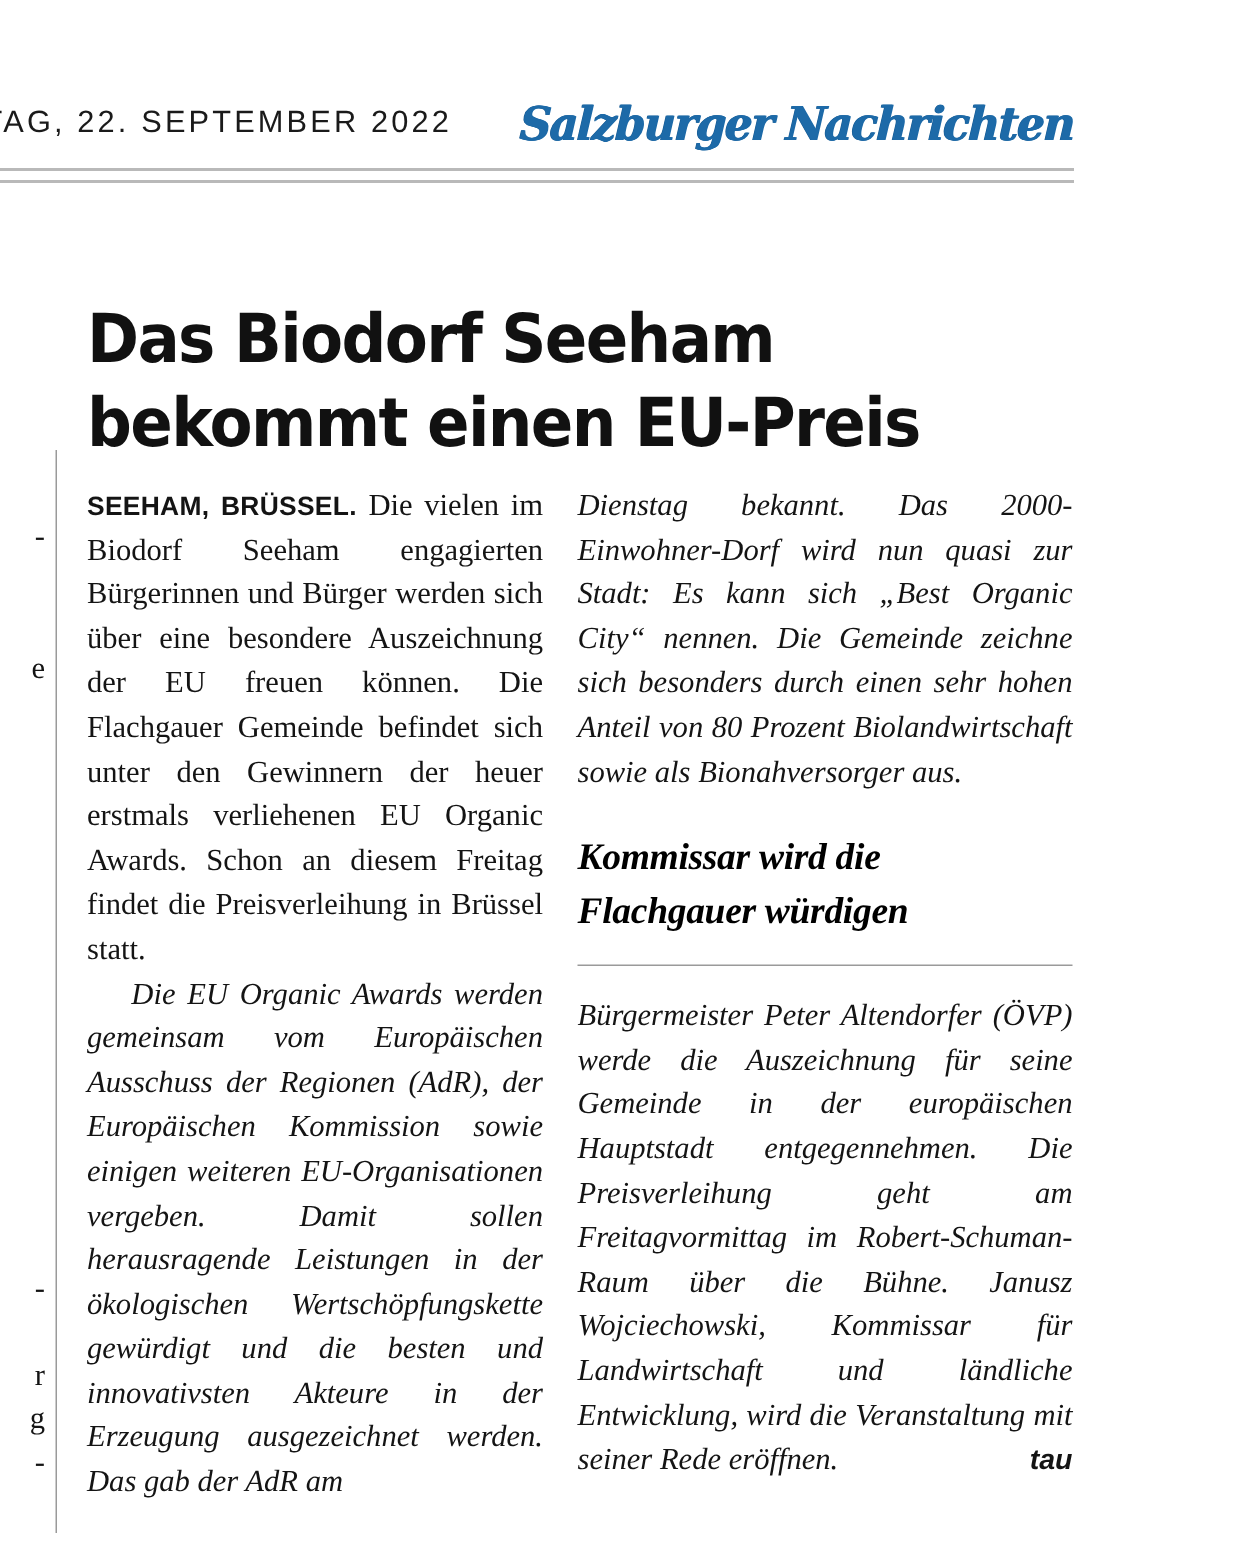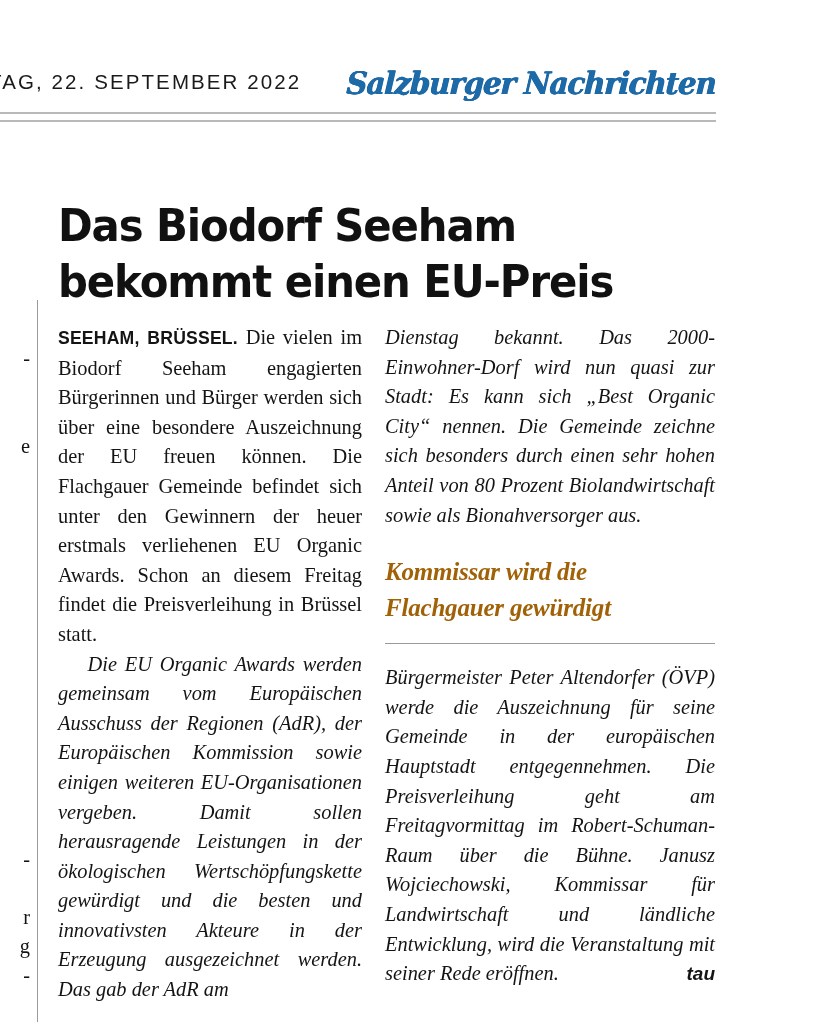--- a/index.html
+++ b/index.html
@@ -113,21 +113,21 @@
   .col p.no-indent { text-indent: 0; }
 
   .dateline {
     font-family: "Liberation Sans", "DejaVu Sans", sans-serif;
     font-weight: 700;
     font-size: 17.6px;
     letter-spacing: 0.2px;
   }
 
   .subhead {
-    color: #a16207;
+    color: #000000;
     font-weight: 700;
     font-size: 25px;
     line-height: 36px;
     text-align: left;
     margin: 24px 0 0 0;
     letter-spacing: -0.2px;
   }
   .subhead .sh-line { display: block; white-space: nowrap; }
 
   .subhead-rule {
@@ -180,21 +180,21 @@
 <div class="col col-left">
   <p class="no-indent"><span class="dateline">SEEHAM, BRÜSSEL.</span><span> Die vielen im Biodorf Seeham engagierten Bürgerinnen und Bürger werden sich über eine besondere Auszeichnung der EU freuen können. Die Flachgauer Gemeinde befindet sich unter den Gewinnern der heuer erstmals verliehenen EU Organic Awards. Schon an diesem Freitag findet die Preisverleihung in Brüssel statt.</span></p>
   <p>Die EU Organic Awards werden gemeinsam vom Europäischen Ausschuss der Regionen (AdR), der Europäischen Kommission sowie einigen weiteren EU-Organisationen vergeben. Damit sollen herausragende Leistungen in der ökologischen Wertschöpfungskette gewürdigt und die besten und innovativsten Akteure in der Erzeugung ausgezeichnet werden. Das gab der AdR am</p>
 </div>
 
 <div class="col col-right">
   <p class="no-indent">Dienstag bekannt. Das 2000-Einwohner-Dorf wird nun quasi zur Stadt: Es kann sich „Best Organic City“ nennen. Die Gemeinde zeichne sich besonders durch einen sehr hohen Anteil von 80 Prozent Biolandwirtschaft sowie als Bionahversorger aus.</p>
 
   <h2 class="subhead">
     <span class="sh-line">Kommissar wird die</span>
-    <span class="sh-line">Flachgauer gewürdigt</span>
+    <span class="sh-line">Flachgauer würdigen</span>
   </h2>
 
   <div class="subhead-rule"></div>
 
   <p class="last-para"><span style="text-indent:1.45em;display:inline"></span><span>Bürgermeister Peter Altendorfer (ÖVP) werde die Auszeichnung für seine Gemeinde in der europäischen Hauptstadt entgegennehmen. Die Preisverleihung geht am Freitagvormittag im Robert-Schuman-Raum über die Bühne. Janusz Wojciechowski, Kommissar für Landwirtschaft und ländliche Entwicklung, wird die Veranstaltung mit seiner Rede eröffnen.</span><span class="byline">tau</span></p>
 </div>
 
 <div class="frag" style="top:344px;">-</div>
 <div class="frag" style="top:432px;">e</div>
 <div class="frag" style="top:845px;">-</div>

